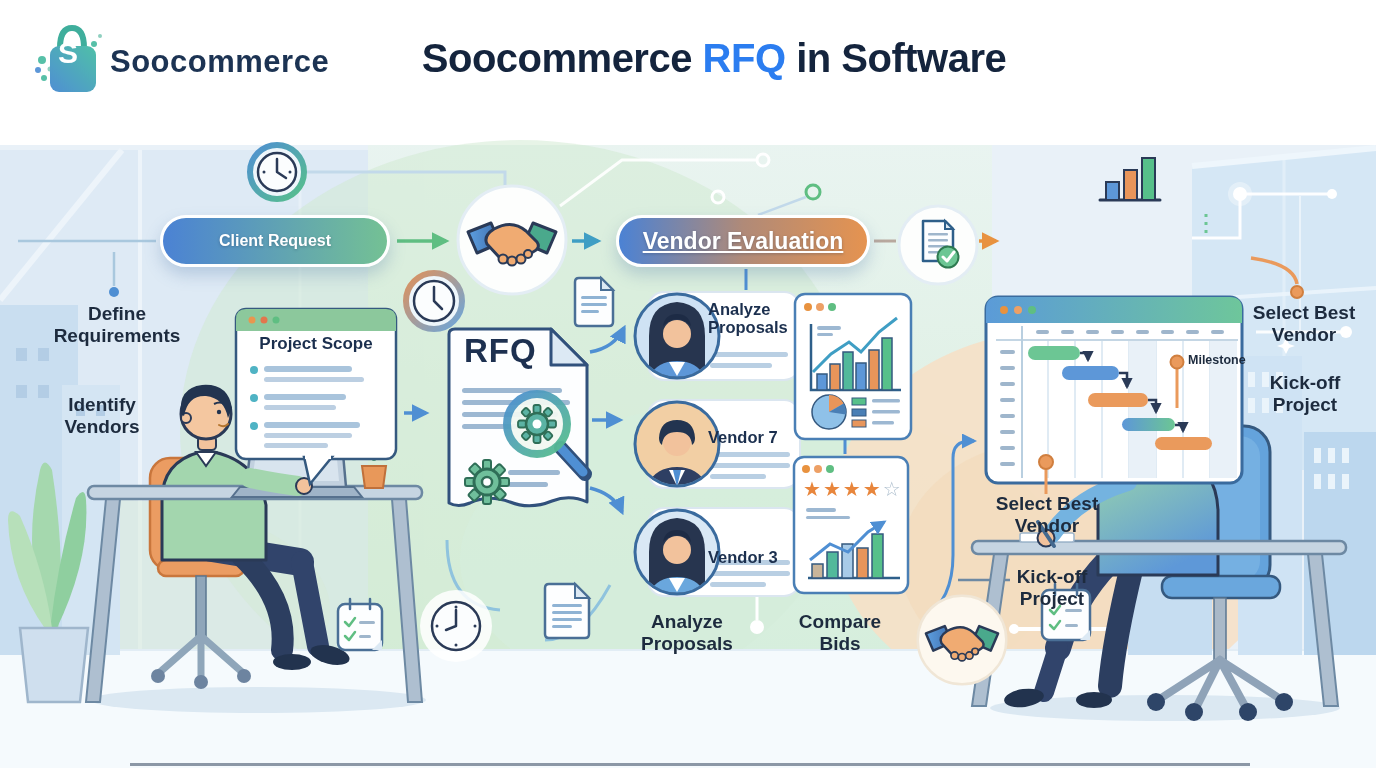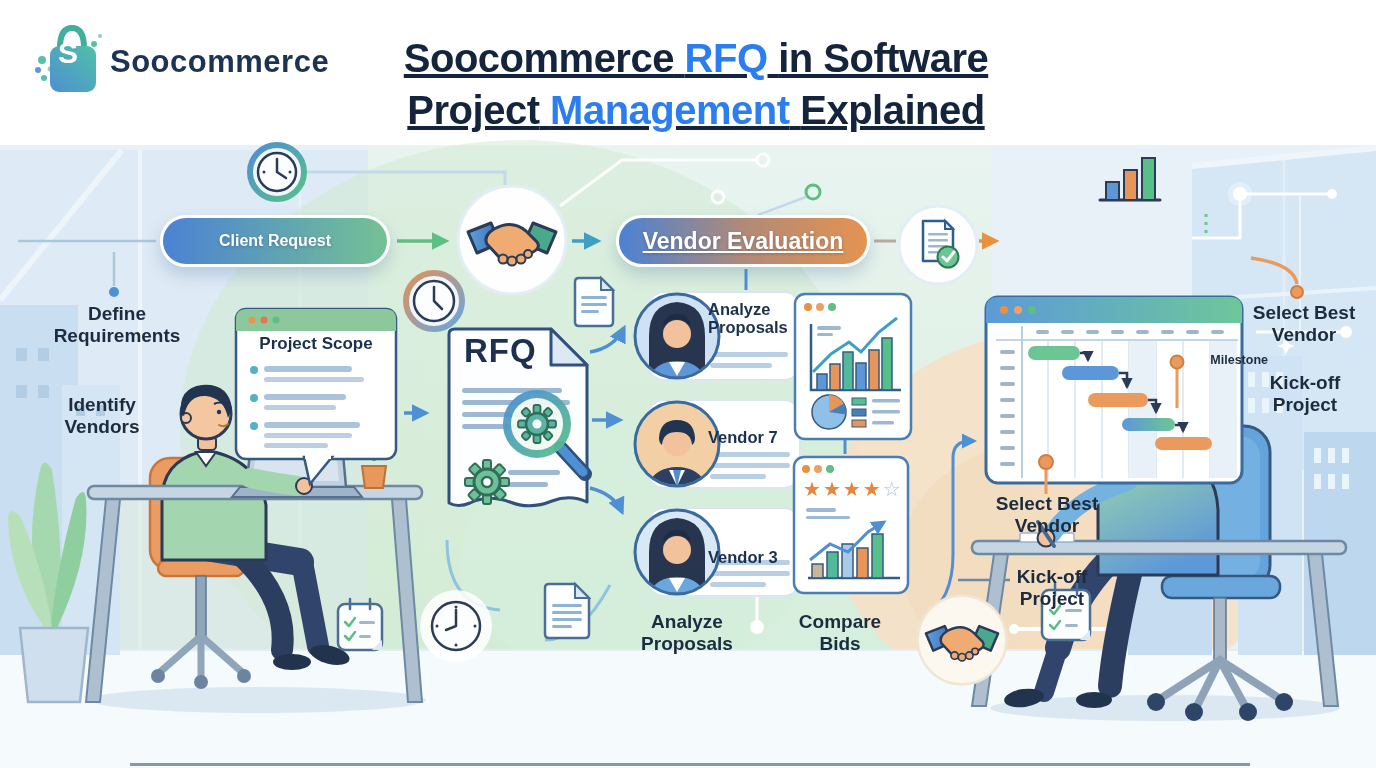--- a/index.html
+++ b/index.html
@@ -3,38 +3,38 @@
 <meta charset="utf-8">
 <style>
   html,body{margin:0;padding:0;background:#fff;font-family:"Liberation Sans",sans-serif;}
   #stage{position:relative;width:1376px;height:768px;overflow:hidden;background:#ffffff;}
   .abs{position:absolute;}
   svg{display:block;}
   
   #logo-icon{left:34px;top:20px;width:72px;height:80px;}
   #logo-initial{left:58px;top:36px;font-size:30px;font-weight:bold;color:#ffffff;}
   #brand-name{left:110px;top:44px;font-size:31px;font-weight:bold;color:#1c3353;letter-spacing:.5px;}
-  #main-title{left:326px;top:32px;width:740px;text-align:center;font-size:40px;font-weight:bold;line-height:52px;color:#14243d;letter-spacing:-.5px;text-decoration:underline;}
+  #main-title{left:344px;top:32px;width:740px;text-align:center;font-size:40px;font-weight:bold;line-height:52px;color:#14243d;letter-spacing:-.5px;}
   #main-title .blue{color:#2b7df0;}
   
   .pill{position:absolute;height:52px;border-radius:30px;border:3px solid #ffffff;display:flex;align-items:center;justify-content:center;color:#fff;font-size:16px;font-weight:bold;text-shadow:0 1px 3px rgba(30,50,80,.35);box-shadow:0 8px 16px rgba(80,120,170,.28);box-sizing:border-box;}
   #pill-client{left:160px;top:215px;width:230px;background:linear-gradient(90deg,#4b82d4,#74c194);}
   #pill-vendor{left:616px;top:215px;width:254px;background:linear-gradient(90deg,#4b82d4,#b08a78,#e59350);font-size:23px;text-decoration:underline;}
   #pill-project{left:1006px;top:215px;width:244px;background:linear-gradient(90deg,#4b82d4,#b08a78,#e59350);font-size:23px;}
   
   .lbl{position:absolute;font-weight:bold;color:#1d2b3e;text-align:center;font-size:19px;line-height:1.18;}
   #lbl-define{left:48px;top:303px;width:138px;}
   #lbl-identify{left:40px;top:394px;width:124px;}
   #lbl-select-right{left:1242px;top:302px;width:124px;}
   #lbl-kickoff-right{left:1250px;top:372px;width:110px;}
   #lbl-select-center{left:983px;top:493px;width:128px;}
   #lbl-kickoff-center{left:994px;top:566px;width:116px;}
   #lbl-analyze-bottom{left:626px;top:611px;width:122px;}
   #lbl-compare-bottom{left:784px;top:611px;width:112px;text-align:center;}
-  #lbl-milestone{left:1188px;top:353px;width:80px;font-size:12.5px;text-align:right;}
+  #lbl-milestone{left:1188px;top:353px;width:80px;font-size:12.5px;text-align:left;}
   
   #scope-title{left:243px;top:334px;width:146px;text-align:center;font-size:17px;font-weight:bold;color:#1b2f4e;}
   #rfq-title{left:464px;top:332px;font-size:33px;font-weight:bold;color:#1d3050;letter-spacing:1px;}
   .vlabel{position:absolute;width:90px;font-size:16.5px;font-weight:bold;color:#1b2f4e;line-height:1.12;}
   #vlabel-1{left:708px;top:300px;}
   #vlabel-2{left:708px;top:428px;}
   #vlabel-3{left:708px;top:536px;margin-top:12px;}
   #stars-row{left:803px;top:477px;font-size:20px;letter-spacing:2px;white-space:nowrap;}
   #stars-row .f{color:#e8863c;}
   #stars-row .e{color:#aebfce;}
@@ -646,21 +646,20 @@
         </linearGradient>
       </defs>
   <circle cx="60" cy="24" r="3" fill="#57c0a8"></circle>
       <circle cx="66" cy="16" r="2" fill="#8fd0c0"></circle>
 </svg>
 <span id="logo-initial" class="abs">S</span>
 <span id="brand-name" class="abs">Soocommerce</span>
 
 <div id="main-title" class="abs">
   <div><span>Soocommerce</span> <span class="blue">RFQ</span> <span>in Software</span></div>
-  <div><span>Project</span> <span class="blue">Management</span> <span>Explained</span></div>
 </div>
 
 <div id="pill-client" class="pill">
       <span>Client Request</span>
     </div>
 <div id="pill-vendor" class="pill">
       <span>Vendor Evaluation</span>
     </div>
 
 <div id="lbl-define" class="lbl">Define Requirements</div>

